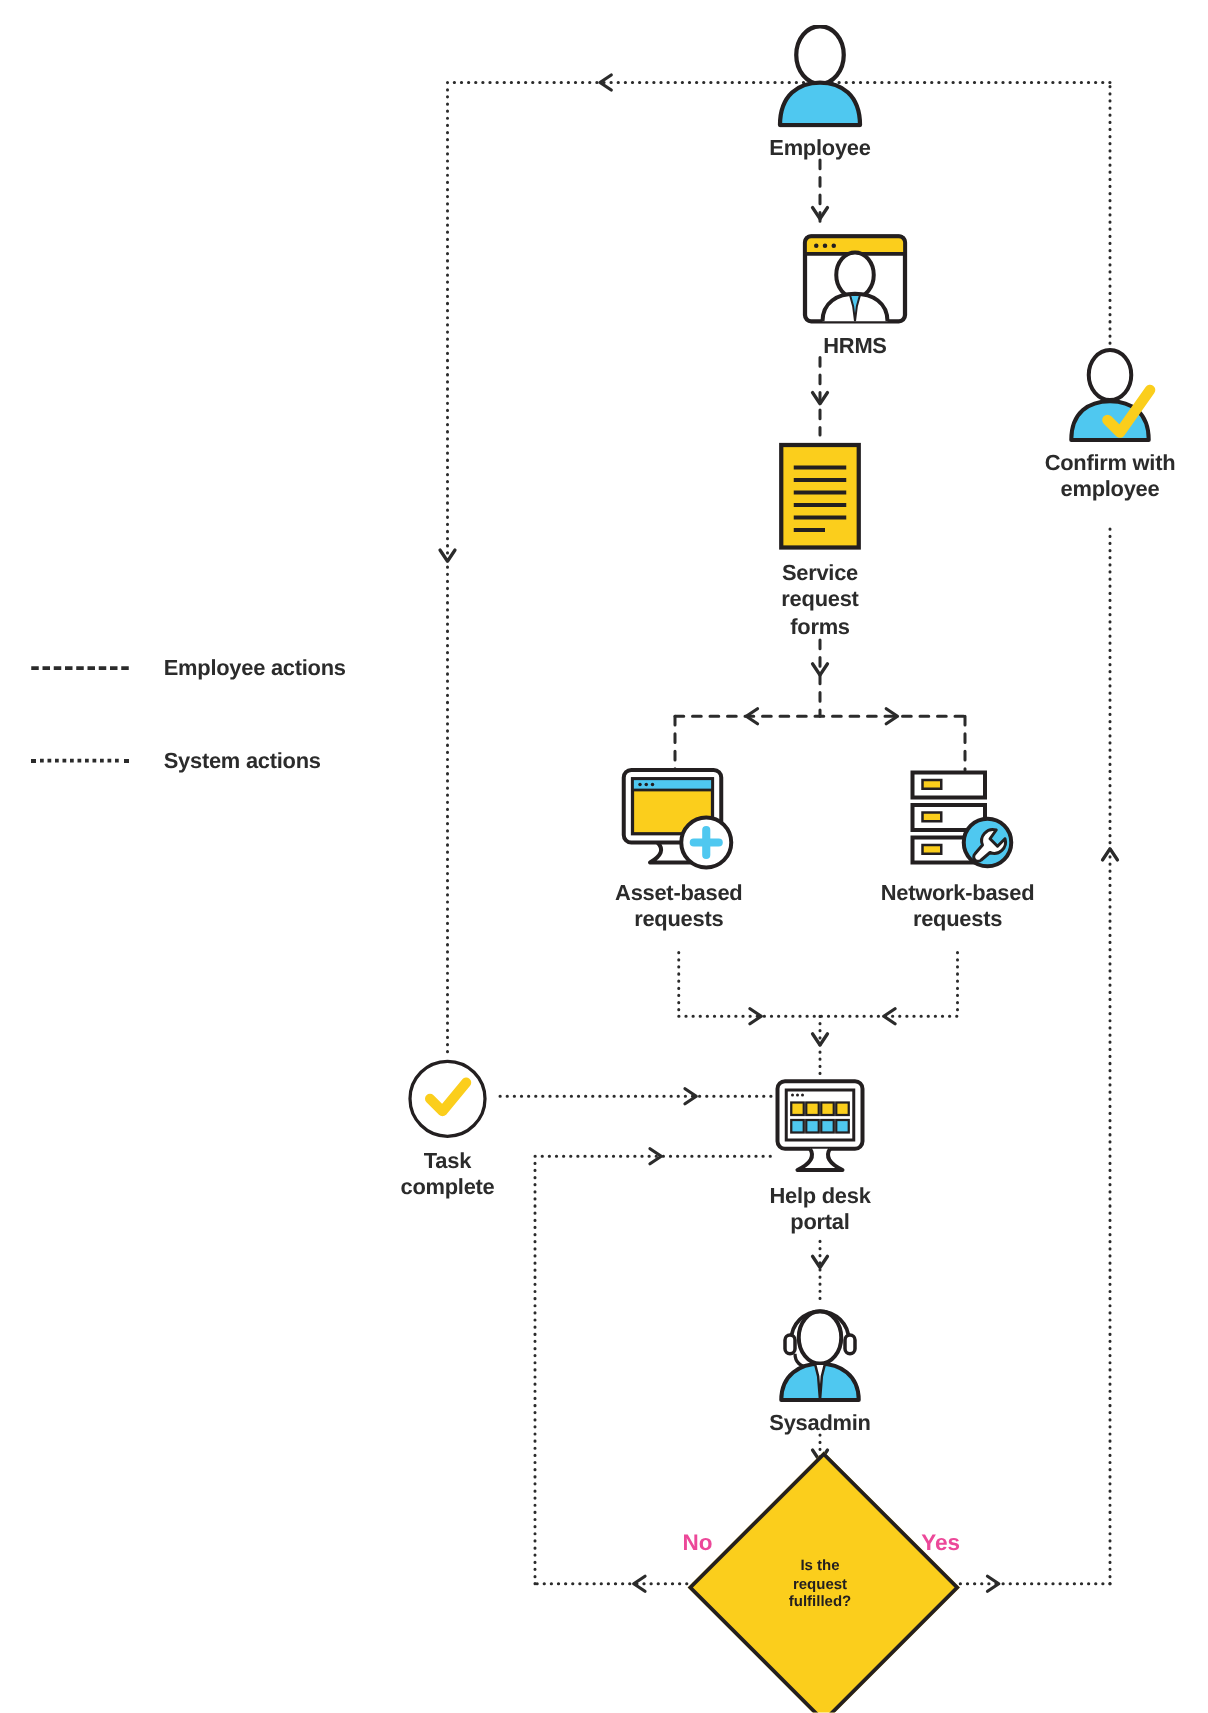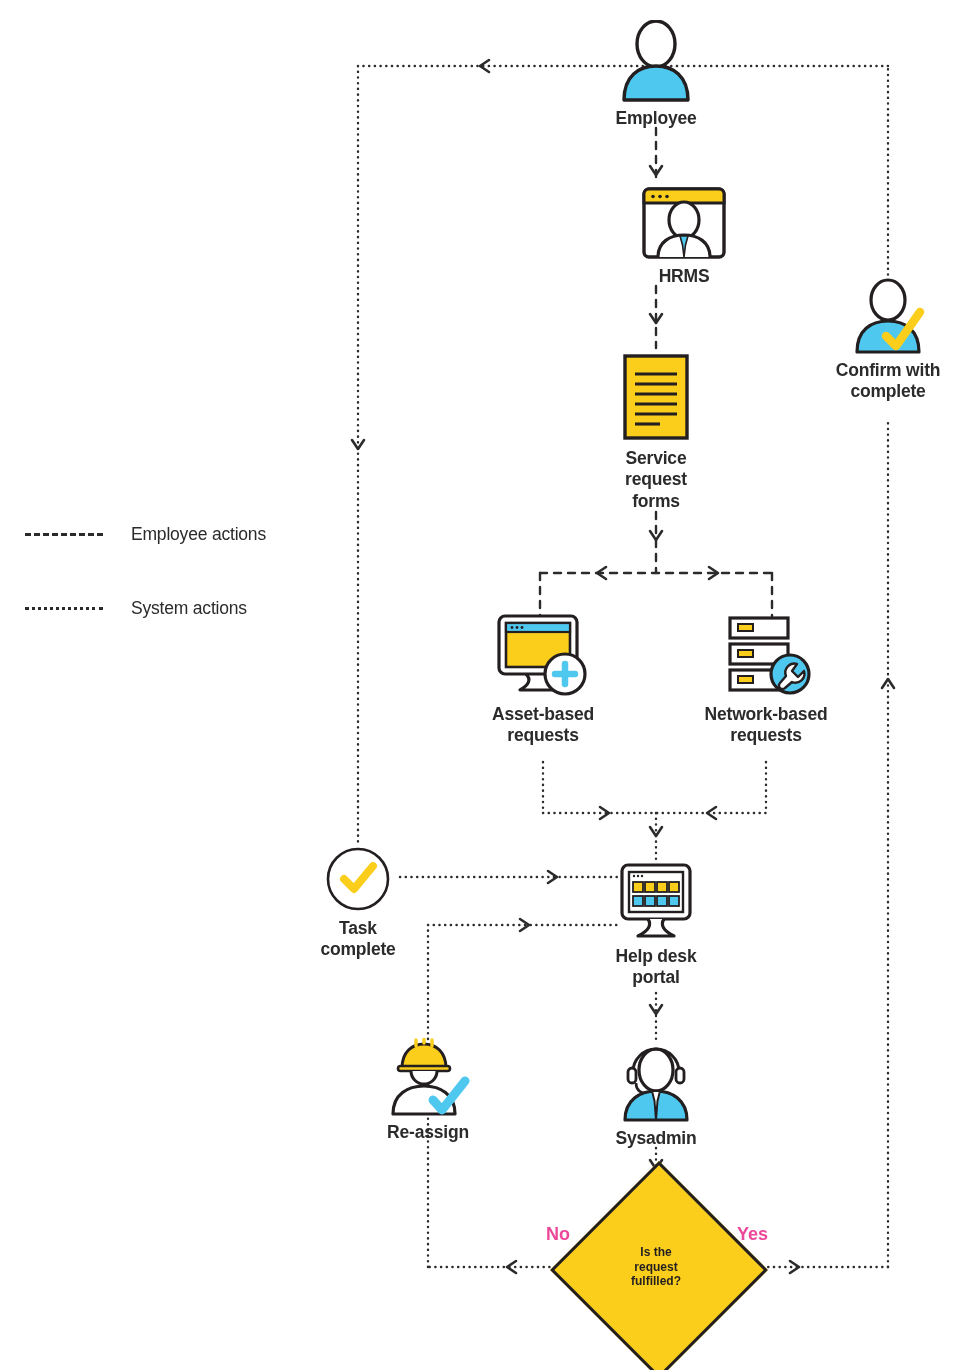--- a/index.html
+++ b/index.html
@@ -9,21 +9,21 @@
   svg.wires{position:absolute;left:0;top:0;width:966px;height:1370px;pointer-events:none;}
   .node{position:absolute;text-align:center;}
   .node .cap{font-size:17.5px;font-weight:bold;line-height:1.22;color:#2b2b2b;margin-top:6px;
              letter-spacing:-0.2px;white-space:pre-line;}
   .icon{margin:0 auto;display:block;}
   .legend{position:absolute;}
   .legend-row{display:flex;align-items:center;height:24px;}
   .legend-line{width:78px;height:0;border-top:3px solid #2b2b2b;margin-right:28px;}
   .legend-line.dashed{border-top-style:dashed;}
   .legend-line.dotted{border-top-style:dotted;border-top-width:3.5px;}
-  .legend-label{font-size:17.5px;font-weight:normal;color:#2b2b2b;letter-spacing:-0.2px;}
+  .legend-label{font-size:17.5px;font-weight:bold;color:#2b2b2b;letter-spacing:-0.2px;}
   .branch-label{position:absolute;font-size:18px;font-weight:bold;color:#ec4899;}
   .diamond-wrap{position:absolute;}
   .diamond{width:148px;height:148px;background:#FBCE1C;border:3px solid #231f20;
            transform:rotate(45deg);position:absolute;left:0;top:0;}
   .diamond-text{position:absolute;left:0;top:0;width:148px;height:148px;display:flex;
                 align-items:center;justify-content:center;text-align:center;font-size:12px;
                 font-weight:bold;line-height:1.2;color:#231f20;white-space:pre-line;}
 </style>
 </head>
 <body>
@@ -179,31 +179,20 @@
 
   <div class="node" style="left:288px;top:846px;width:140px;">
     <svg class="icon" width="66" height="66" viewBox="0 0 66 66">
       <circle cx="33" cy="33" r="30" fill="#fff" stroke="#231f20" stroke-width="2.6"></circle>
       <path d="M19 33 L29 43 L48 20" fill="none" stroke="#FBCE1C" stroke-width="8" stroke-linecap="round" stroke-linejoin="round"></path>
     </svg>
     <div class="cap">Task
 complete</div>
   </div>
 
-  <div class="node" style="left:358px;top:1038px;width:140px;">
-    <svg class="icon" width="96" height="78" viewBox="0 0 96 78">
-      <path d="M22 30 C22 14 32 6 44 6 C56 6 66 14 66 30 Z" fill="#FBCE1C" stroke="#231f20" stroke-width="3"></path>
-      <path d="M36 8 v-6 M44 5 v-7 M52 8 v-6" stroke="#FBCE1C" stroke-width="3.4" stroke-linecap="round"></path>
-      <rect x="18" y="28" width="52" height="5" rx="2.5" fill="#FBCE1C" stroke="#231f20" stroke-width="2.6"></rect>
-      <path d="M31 33 a13 13 0 0 0 26 0" fill="#fff" stroke="#231f20" stroke-width="3"></path>
-      <path d="M13 76 C13 56 28 48 44 48 C60 48 75 56 75 76 Z" fill="#fff" stroke="#231f20" stroke-width="3.2" stroke-linejoin="round"></path>
-      <path d="M53 62 L62 72 L85 43" fill="none" stroke="#4FC8F0" stroke-width="9" stroke-linecap="round" stroke-linejoin="round"></path>
-    </svg>
-    <div class="cap">Re-assign</div>
-  </div>
 
   <div class="node" style="left:586px;top:1042px;width:140px;">
     <svg class="icon" width="86" height="80" viewBox="0 0 86 80">
       <ellipse cx="43" cy="28" rx="17" ry="21" fill="#fff" stroke="#231f20" stroke-width="3.2"></ellipse>
       <path d="M20 30 a23 23 0 0 1 46 0" fill="none" stroke="#231f20" stroke-width="3"></path>
       <rect x="15" y="26" width="8" height="15" rx="4" fill="#fff" stroke="#231f20" stroke-width="2.8"></rect>
       <rect x="63" y="26" width="8" height="15" rx="4" fill="#fff" stroke="#231f20" stroke-width="2.8"></rect>
       <path d="M23 41 q0 10 12 11" fill="none" stroke="#231f20" stroke-width="2.6"></path>
       <path d="M12 78 C12 58 27 49 43 49 C59 49 74 58 74 78 Z" fill="#4FC8F0" stroke="#231f20" stroke-width="3.2" stroke-linejoin="round"></path>
       <path d="M39 49 h8 l-2.5 10 L43 78 L41.5 59 Z" fill="#fff" stroke="#231f20" stroke-width="2"></path>
@@ -211,21 +200,21 @@
     <div class="cap">Sysadmin</div>
   </div>
 
   <div class="node" style="left:818px;top:278px;width:140px;">
     <svg class="icon" width="84" height="76" viewBox="0 0 84 76">
       <ellipse cx="42" cy="22" rx="17" ry="20" fill="#fff" stroke="#231f20" stroke-width="3.2"></ellipse>
       <path d="M11 74 C11 52 25 43 42 43 C59 43 73 52 73 74 Z" fill="#4FC8F0" stroke="#231f20" stroke-width="3.2" stroke-linejoin="round"></path>
       <path d="M40 58 L50 68 L74 34" fill="none" stroke="#FBCE1C" stroke-width="8.5" stroke-linecap="round" stroke-linejoin="round"></path>
     </svg>
     <div class="cap">Confirm with
-complete</div>
+employee</div>
   </div>
 
   <div class="diamond-wrap" style="left:582px;top:1193px;width:148px;height:148px;">
     <div class="diamond"></div>
     <div class="diamond-text">Is the
 request
 fulfilled?</div>
   </div>
   <div class="branch-label" style="left:546px;top:1224px;">No</div>
   <div class="branch-label" style="left:737px;top:1224px;">Yes</div>

